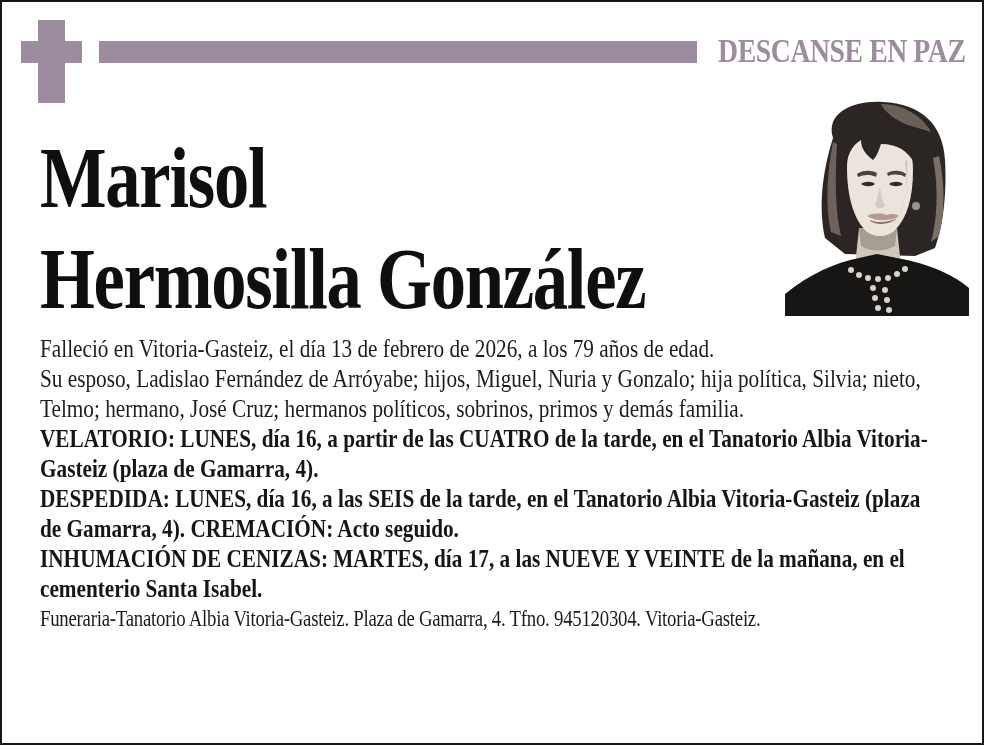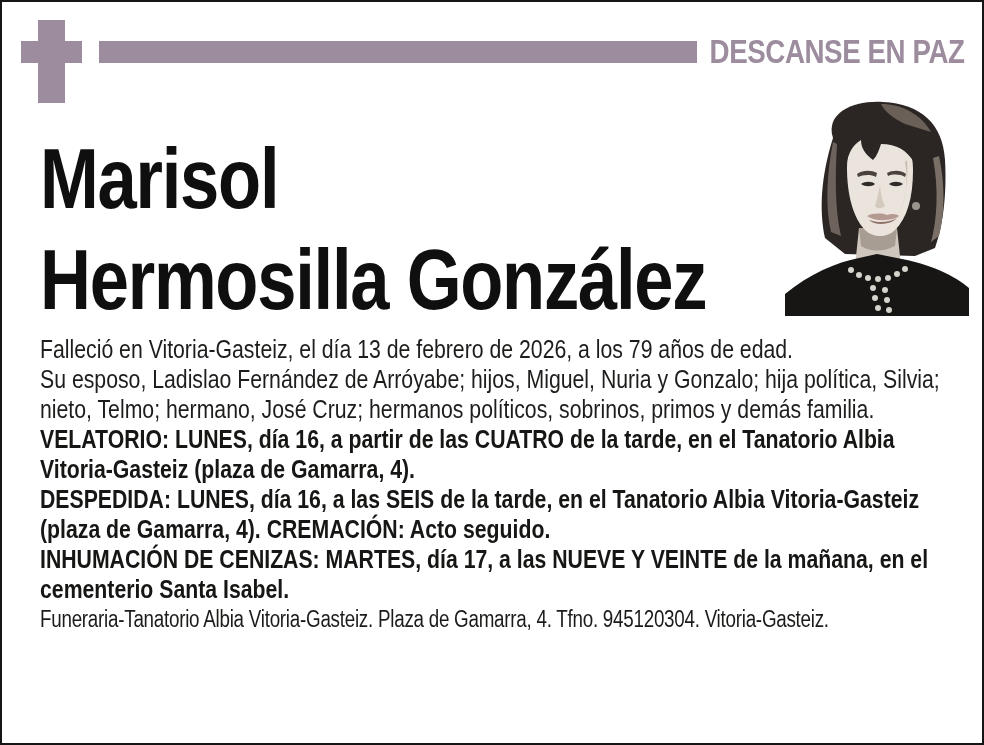--- a/index.html
+++ b/index.html
@@ -3,21 +3,21 @@
 <meta charset="utf-8">
 <style>
   html,body{margin:0;padding:0;background:#ffffff;}
   .sheet{
     position:relative;
     width:984px;height:745px;
     box-sizing:border-box;
     background:#ffffff;
     border:2px solid #151515;
     overflow:hidden;
-    font-family:Liberation Sans, sans-serif;
+    font-family:Liberation Serif, serif;
     color:#1d1d1b;
   }
   
   .cross{position:absolute;left:0;top:0;}
   .cross .v{position:absolute;left:36px;top:18px;width:27px;height:83px;background:#9c8c9e;}
   .cross .h{position:absolute;left:19px;top:39px;width:61px;height:22px;background:#9c8c9e;}
   
   .topbar{position:absolute;left:97px;top:39px;width:598px;height:22px;background:#9c8c9e;}
   
   .rip{

